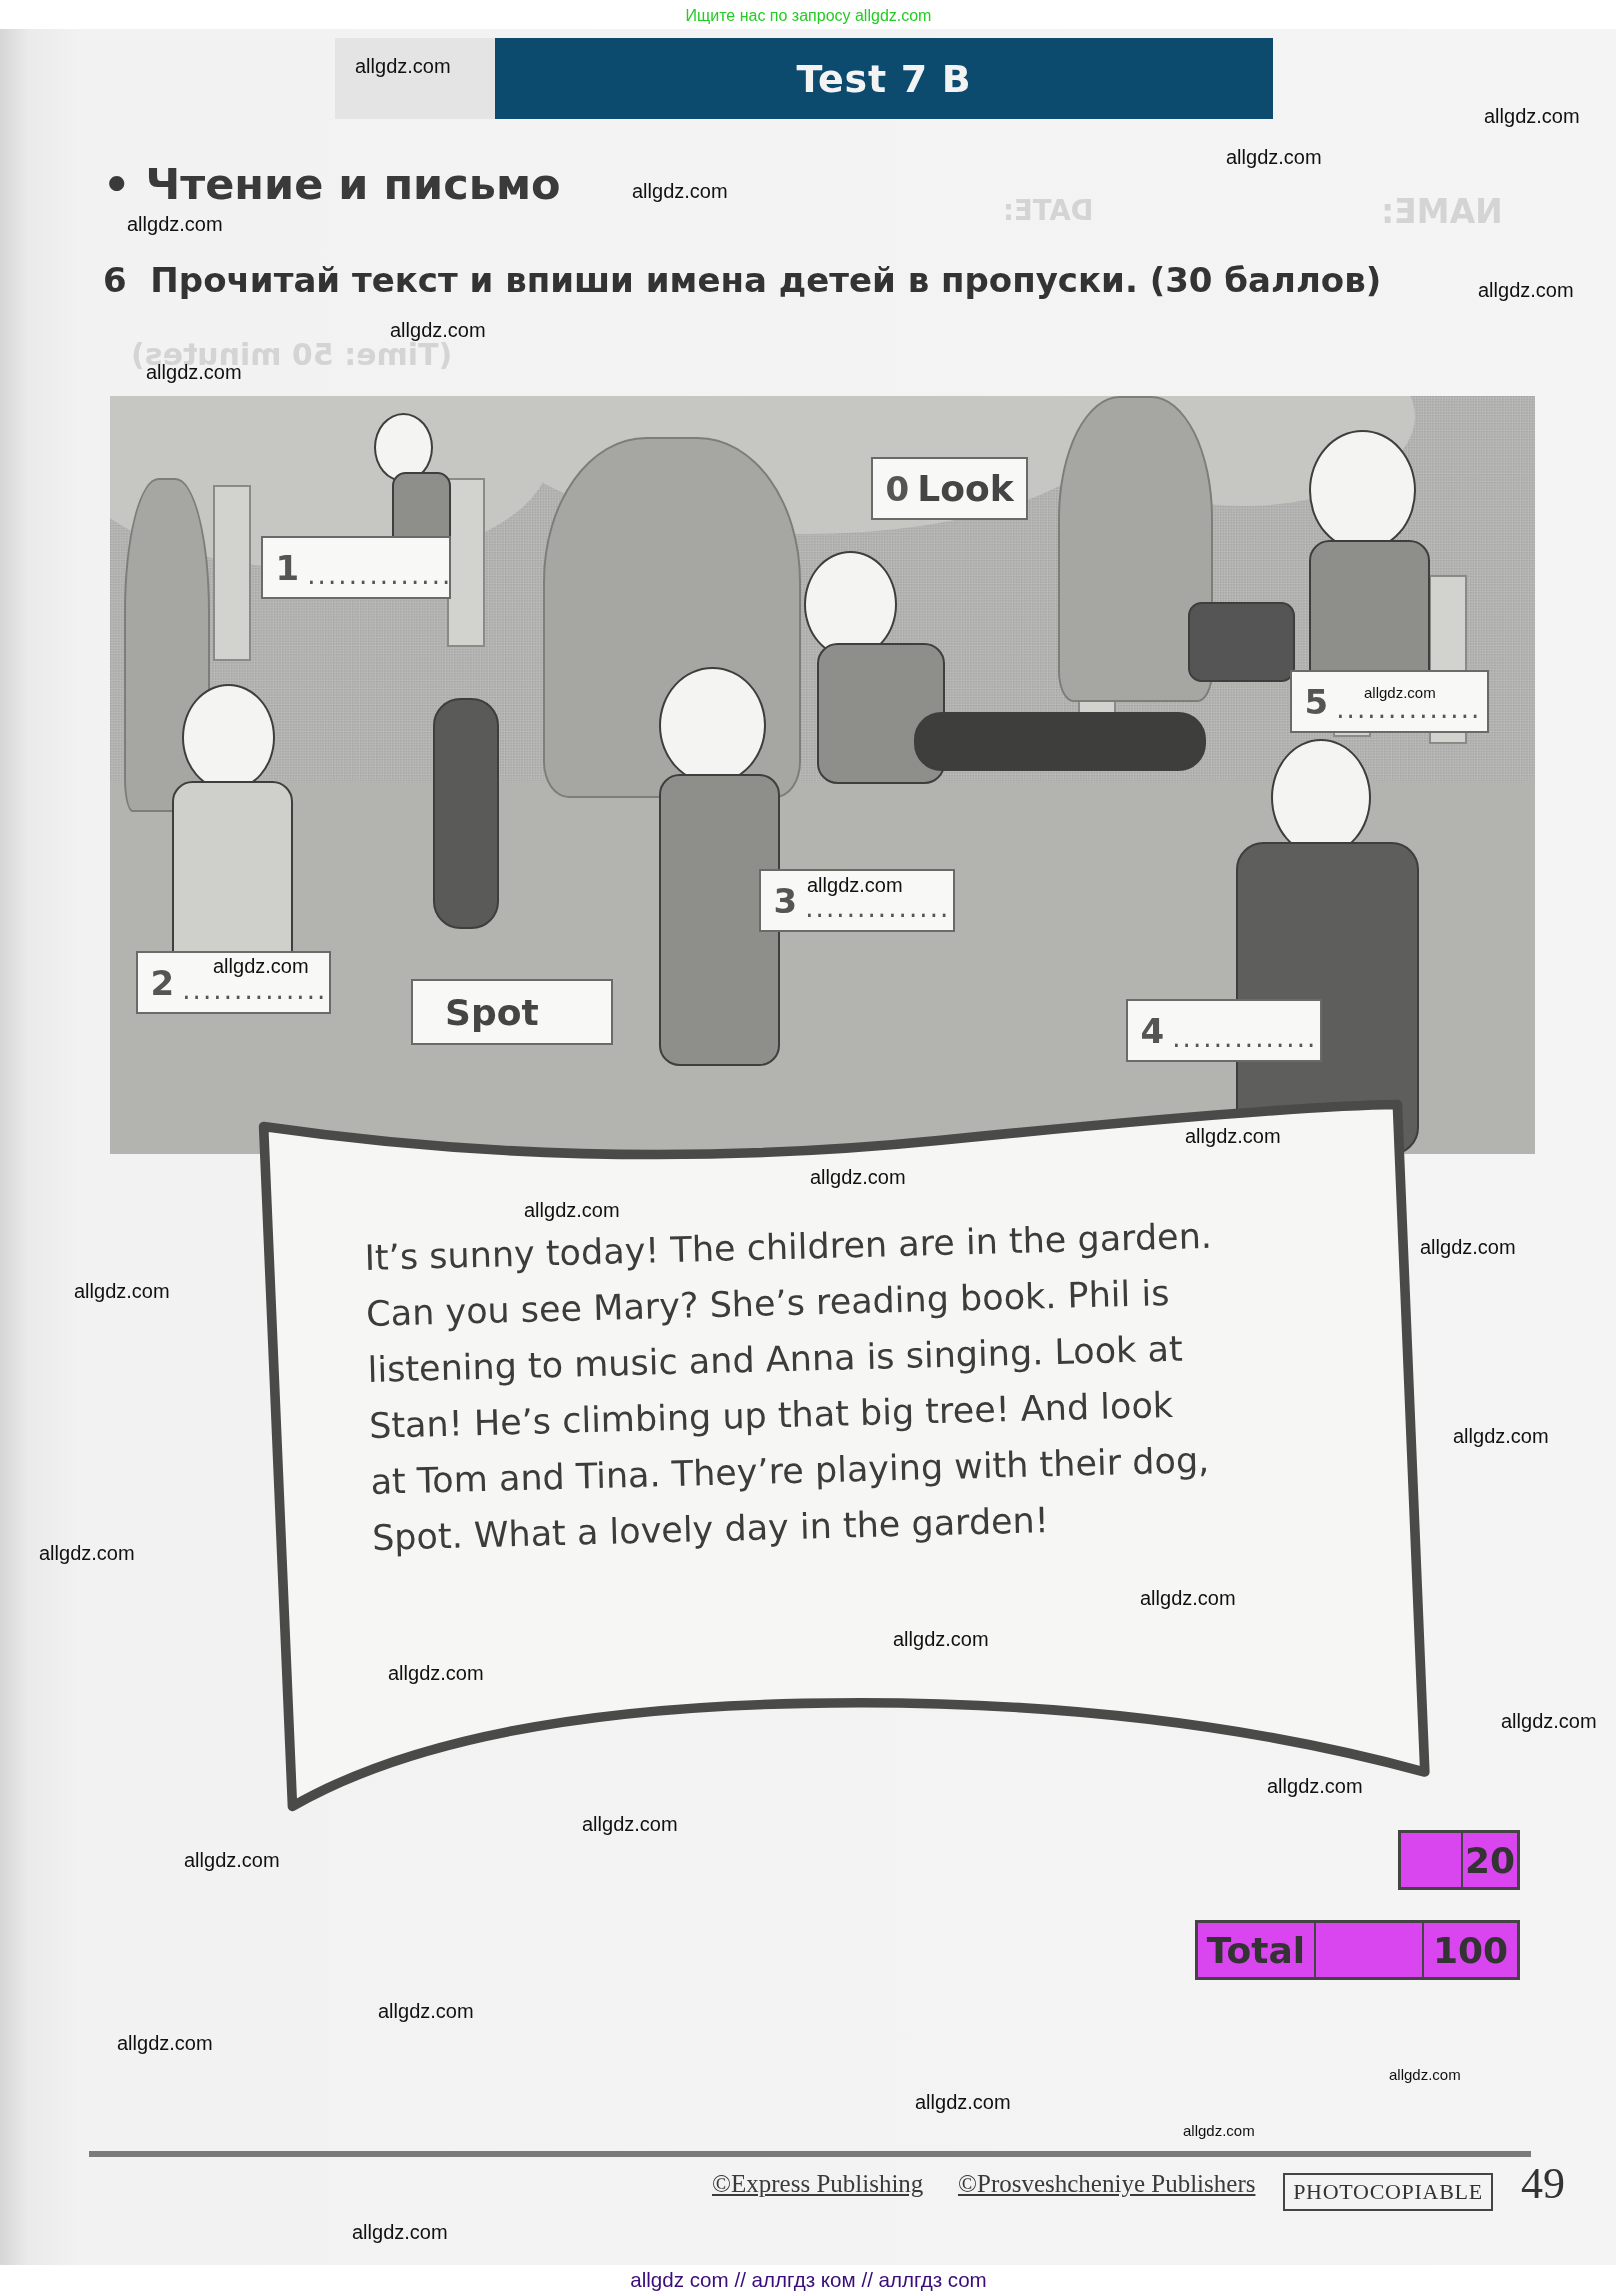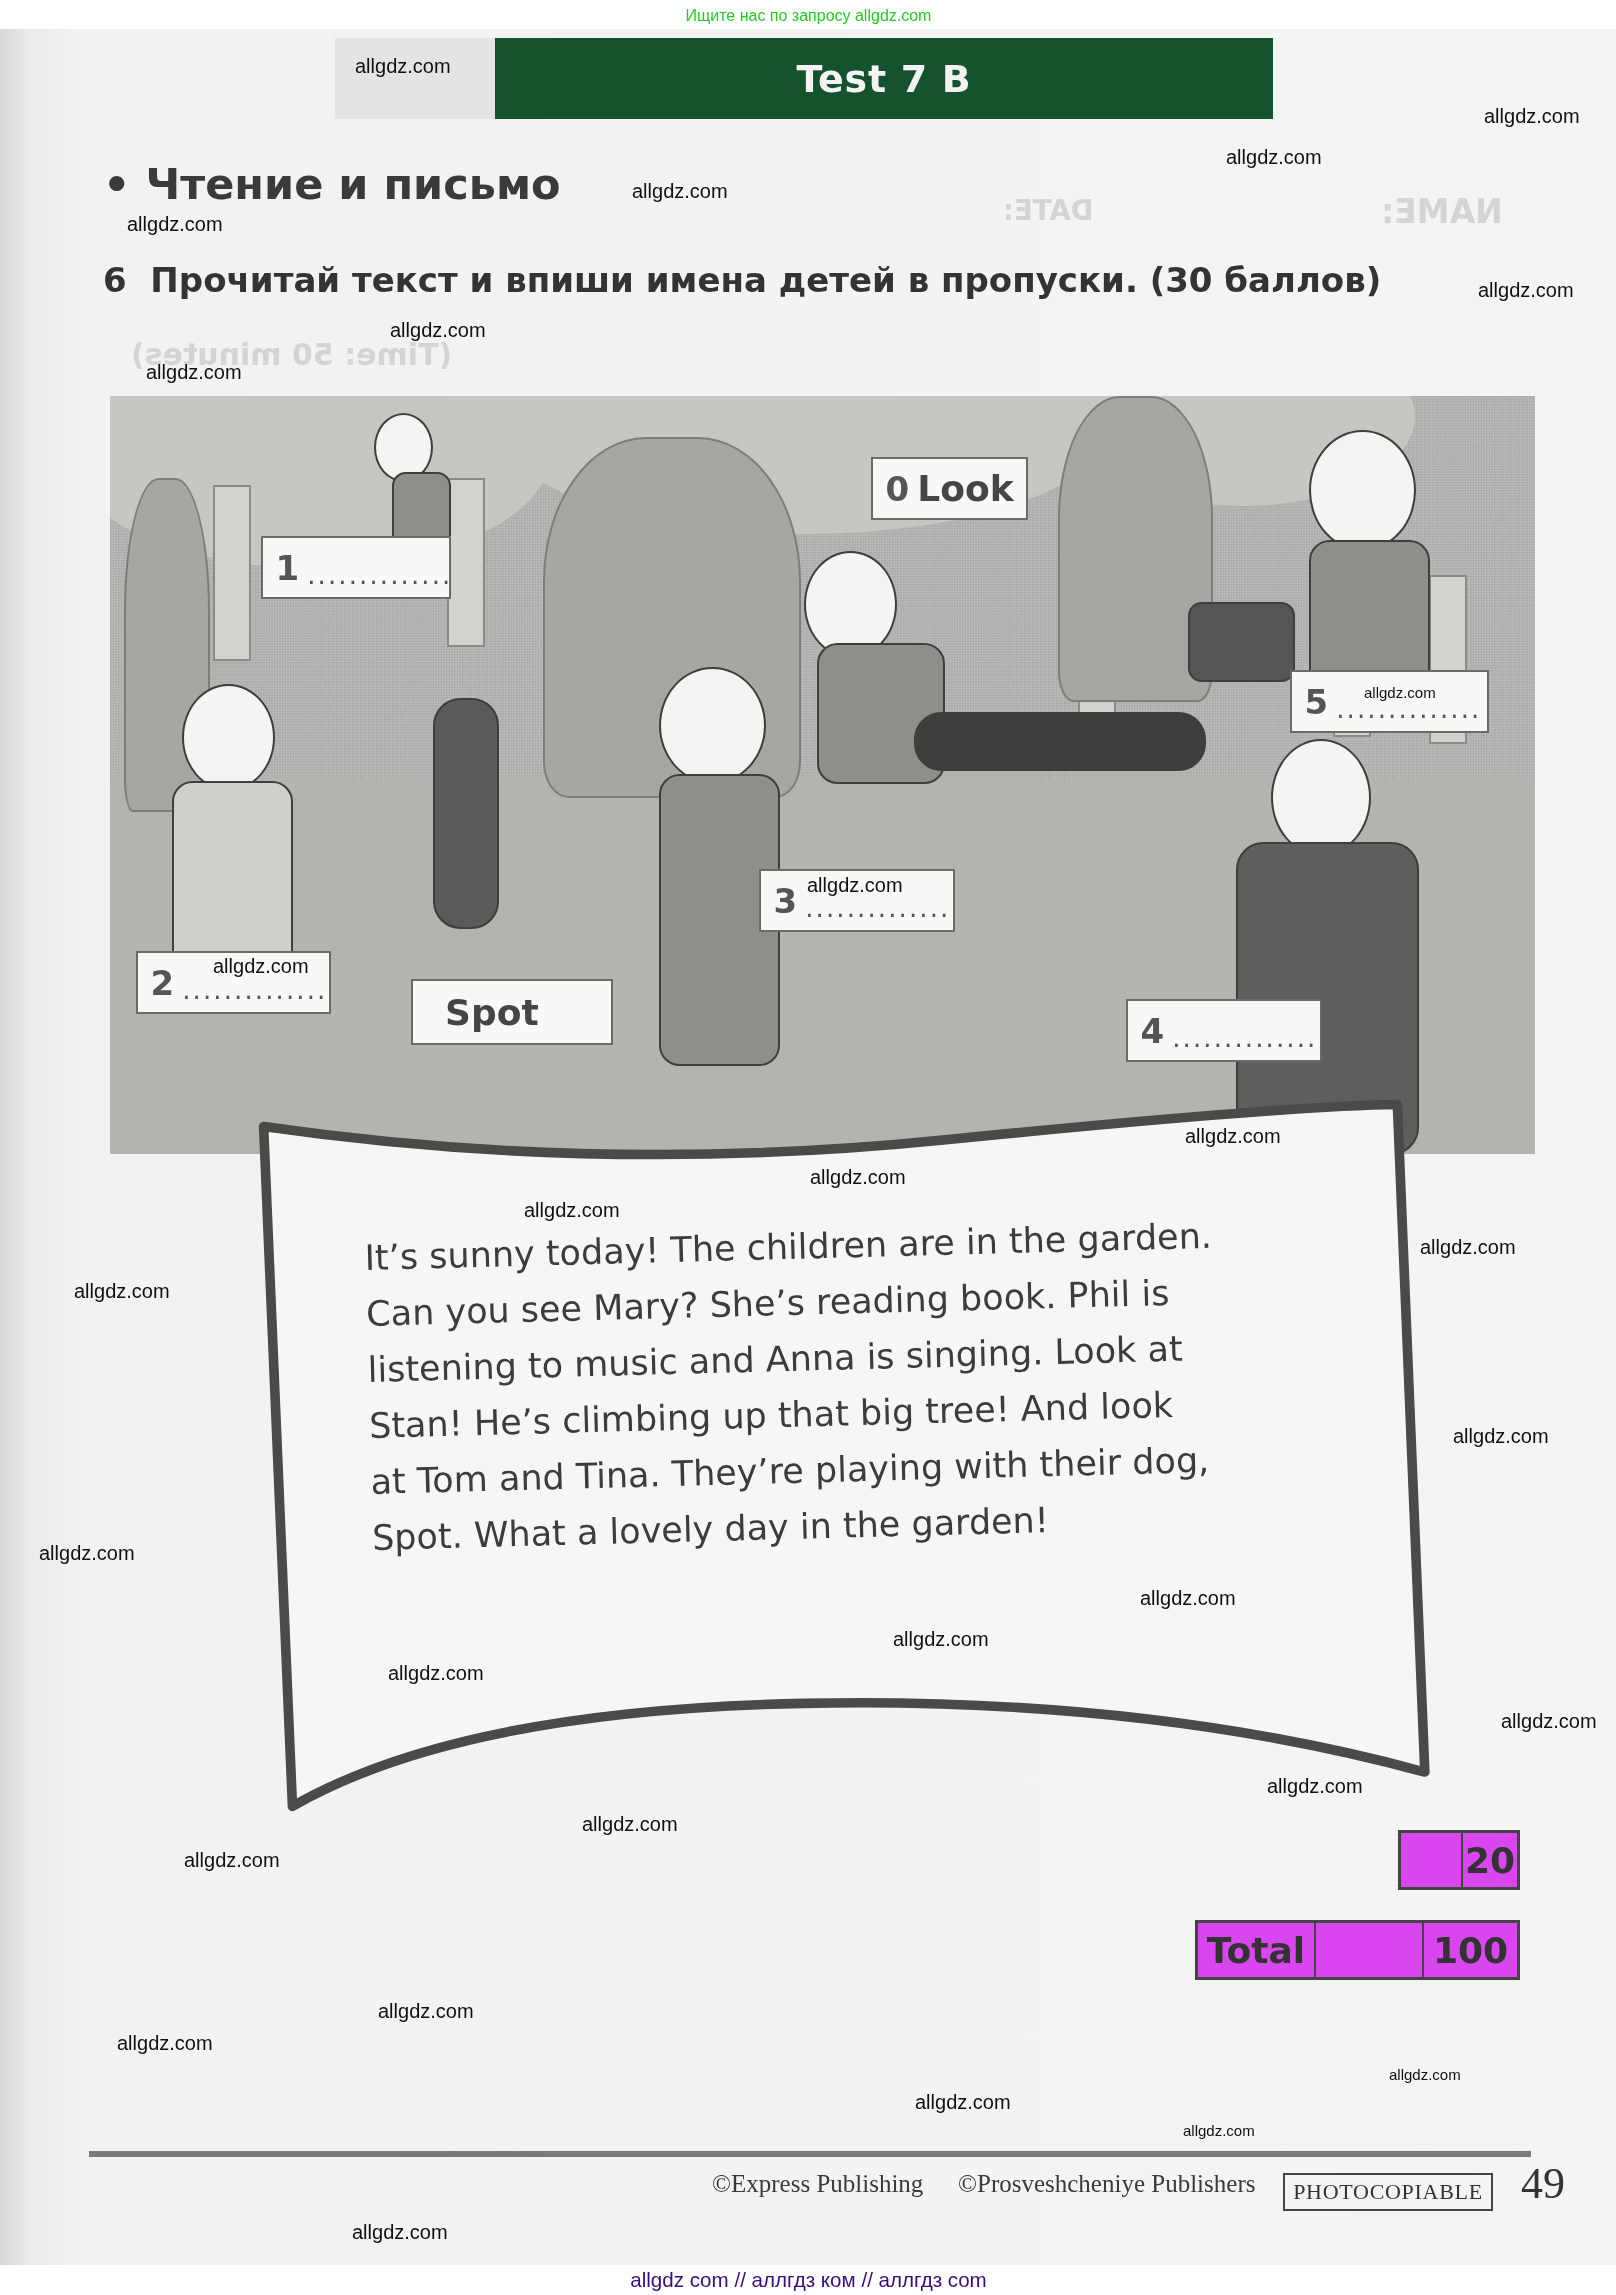--- a/index.html
+++ b/index.html
@@ -18,21 +18,21 @@
     color:#22cc22; font-size:16px; line-height:30px;
   }
   .promo-bottom {
     position:absolute; top:2265px; left:0; width:1617px; text-align:center;
     color:#3a0d7a; font-size:20.6px; line-height:30px;
   }
   .header-band {
     left:335px; top:38px; width:938px; height:81px; background:#e4e4e4;
   }
   .header-dark {
-    left:495px; top:38px; width:778px; height:81px; background:#14532d;
+    left:495px; top:38px; width:778px; height:81px; background:#0c4a6e;
     display:flex; align-items:center; justify-content:center;
   }
   .header-title {
     color:#f3f3f3; font-size:38px; font-weight:bold; letter-spacing:0.7px;
     font-family:"DejaVu Sans", sans-serif;
   }
   .faded-bg {
     color:#d4d4d4; font-weight:bold; font-family:"DejaVu Sans", sans-serif;
   }
   .section-title {
@@ -78,21 +78,21 @@
     background:#d946ef;
   }
   .score-cell {
     border-right:2.7px solid #444; box-sizing:border-box; display:flex; align-items:center;
     justify-content:center; font-size:36px; font-weight:bold; color:#333;
     font-family:"DejaVu Sans", sans-serif;
   }
   .score-cell:last-child { border-right:none; }
   .footer-rule { left:89px; top:2151px; width:1442px; height:6.2px; background:#7a7a7a; }
   .footer-copy {
-    top:2170px; font-family:"Liberation Serif", serif; font-size:25px; color:#3a3a3a;
+    top:2170px; font-family:"Liberation Serif", serif; font-size:25px; color:#3a3a3a;text-decoration:underline;
   }
   .photocopiable {
     left:1283px; top:2173px; width:210px; height:38px; border:2.1px solid #444; box-sizing:border-box;
     font-family:"Liberation Serif", serif; font-size:22px; color:#333;
     display:flex; align-items:center; justify-content:center; letter-spacing:0.7px;
   }
   .page-num {
     left:1521px; top:2158px; font-family:"Liberation Serif", serif; font-size:44px; color:#333;
   }
   .wm {

